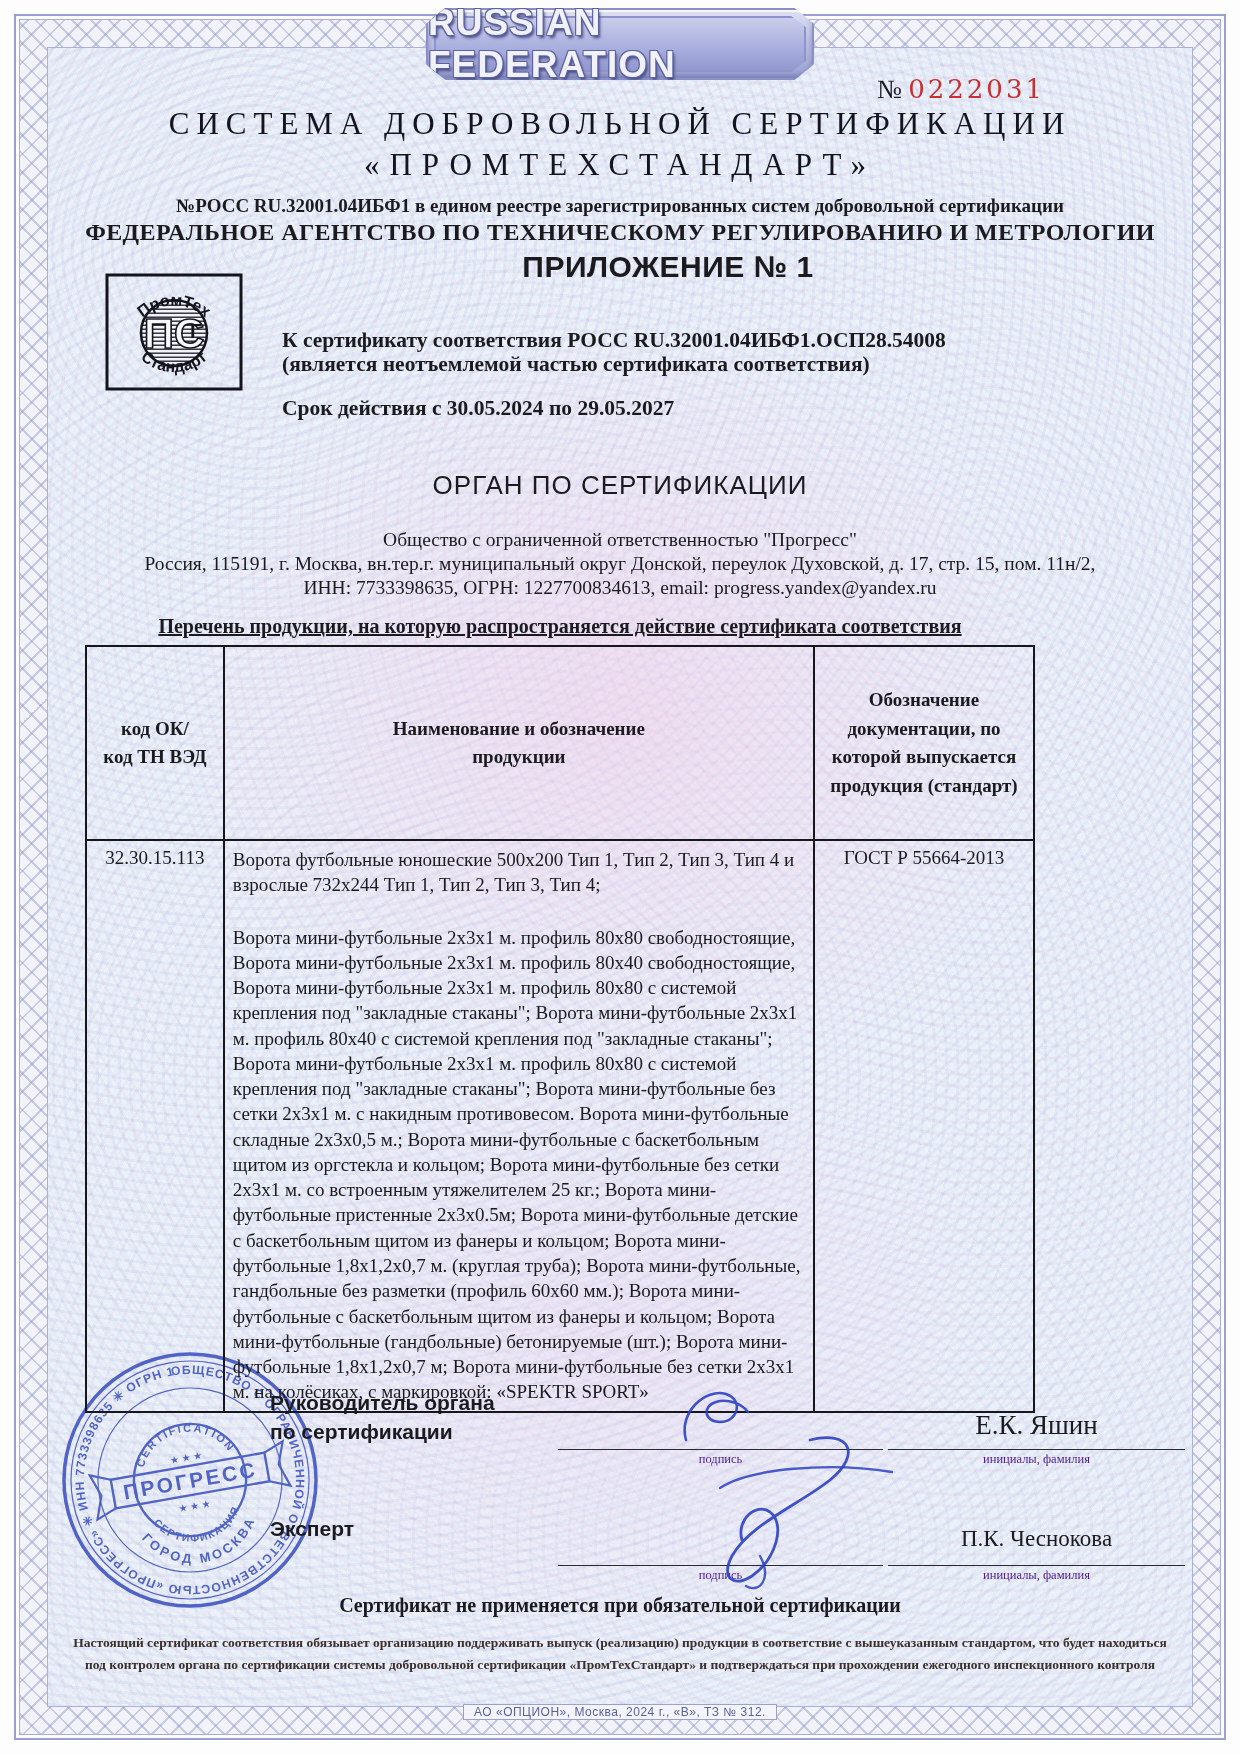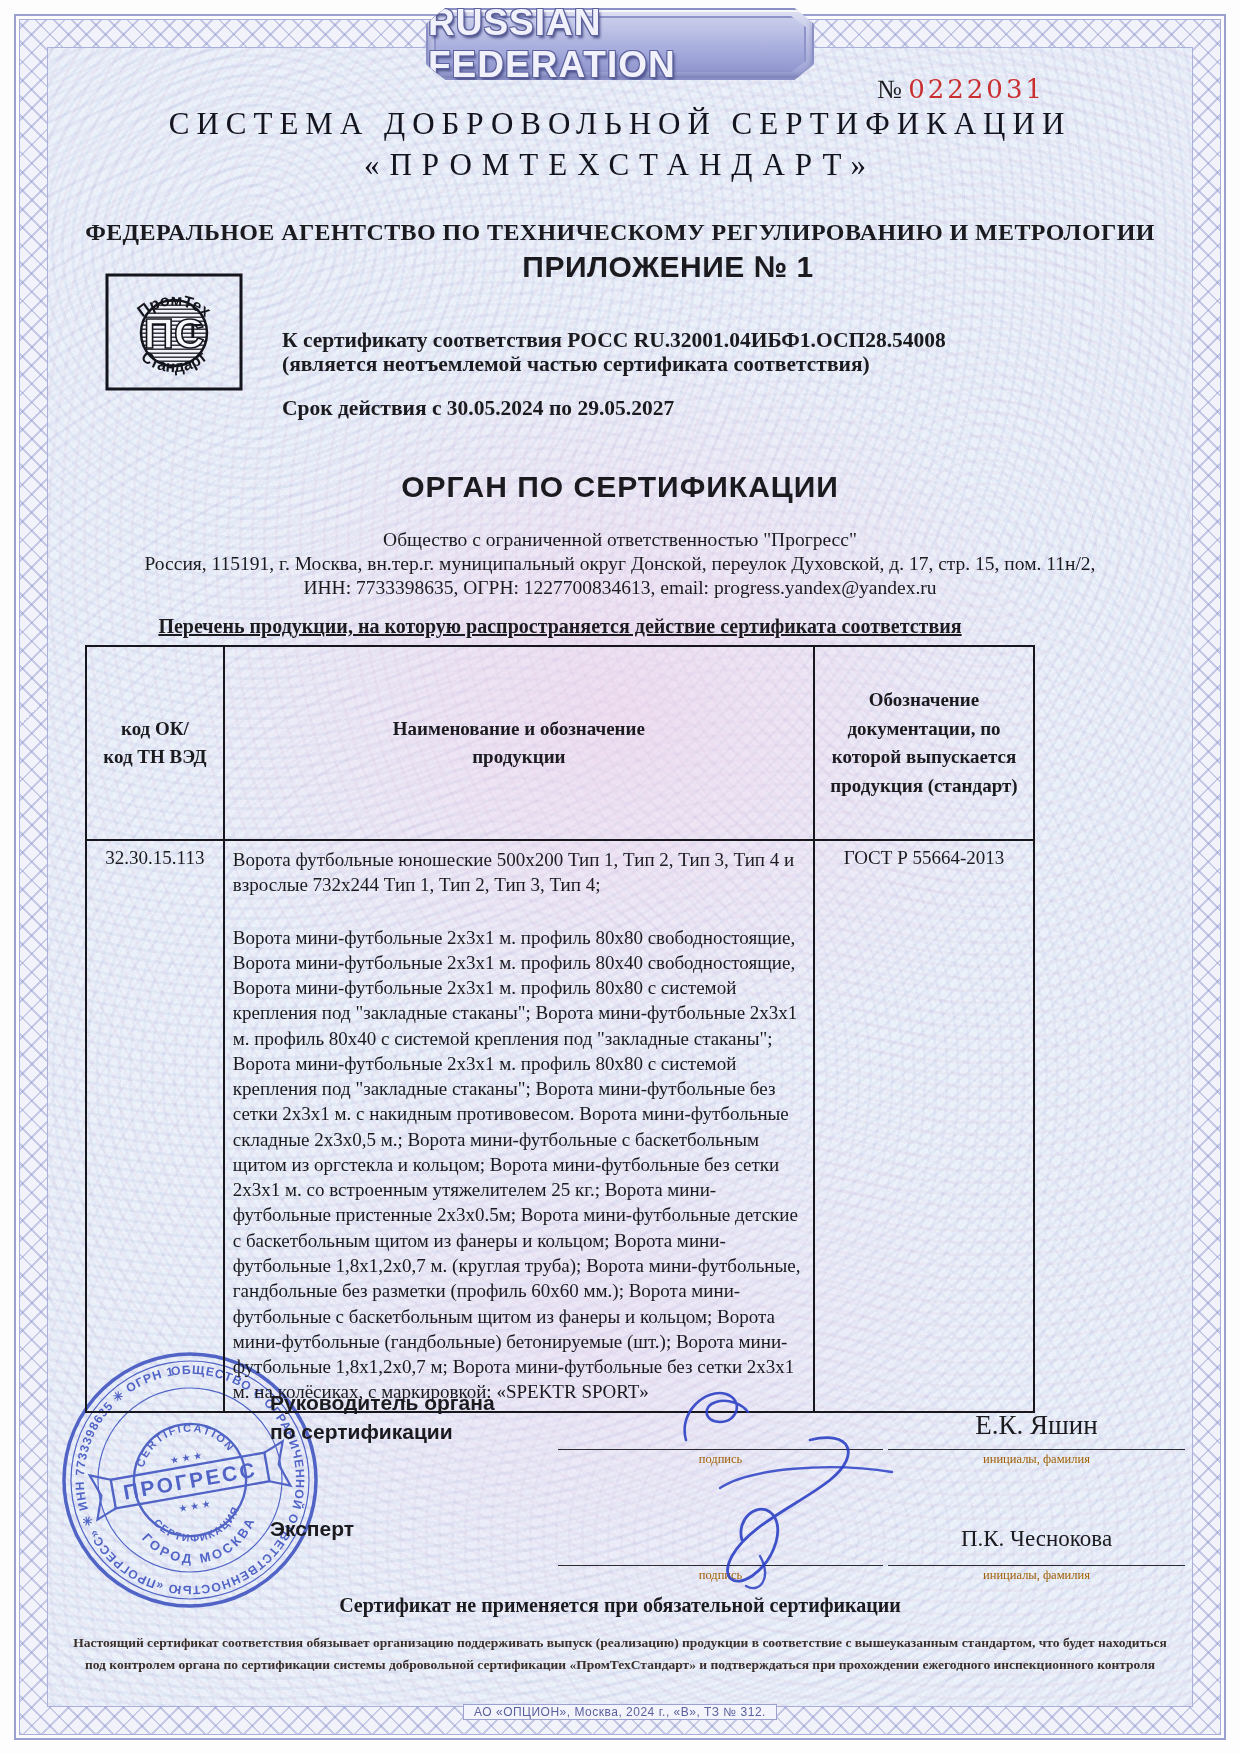--- a/index.html
+++ b/index.html
@@ -44,21 +44,21 @@
   .t-system1{top:106px;font-size:31px;letter-spacing:7px;color:#14141f;}
   .t-system2{top:147px;font-size:31px;letter-spacing:10px;color:#14141f;}
   .t-registry{top:195px;font-size:19px;font-weight:bold;}
   .t-agency{top:219px;font-size:24px;font-weight:bold;letter-spacing:.4px;}
   .t-annex{top:250px;font-family:"Liberation Sans",sans-serif;font-weight:bold;font-size:30px;
     transform:translateX(48px);letter-spacing:.5px;}
   .logo{position:absolute;left:104px;top:272px;z-index:4;}
   .certline1{position:absolute;left:282px;top:320px;font-size:21.5px;font-weight:600;z-index:4;margin-top:8px;}
   .certline2{position:absolute;left:282px;top:352px;font-size:21.5px;font-weight:600;z-index:4;}
   .validity{position:absolute;left:282px;top:396px;font-size:21.5px;font-weight:600;z-index:4;}
-  .t-organ{top:470px;font-family:"Liberation Sans",sans-serif;font-weight:bold;font-size:30px;letter-spacing:1px;}
+  .t-organ{top:470px;font-family:"Liberation Sans",sans-serif;font-weight:normal;font-size:26px;letter-spacing:1px;}
   .t-organ-num{top:503px;font-size:20px;}
   .t-company{top:529px;font-size:19.5px;}
   .t-address{top:553px;font-size:19.5px;}
   .t-requisites{top:577px;font-size:19.5px;}
   .t-products{position:absolute;left:85px;width:950px;top:615px;text-align:center;font-size:20px;
     font-weight:bold;text-decoration:underline;z-index:4;}
   
   .tbl{position:absolute;left:85px;top:645px;width:950px;border-collapse:collapse;z-index:4;
     font-size:19px;}
   .tbl th,.tbl td{border:2px solid #16161c;}
@@ -73,21 +73,21 @@
   
   .role1{position:absolute;left:270px;top:1388px;font-family:"Liberation Sans",sans-serif;
     font-weight:bold;font-size:21px;line-height:1.4;white-space:pre-line;z-index:4;}
   .role2{position:absolute;left:270px;top:1517px;font-family:"Liberation Sans",sans-serif;
     font-weight:bold;font-size:21px;z-index:4;}
   .sigline{position:absolute;border-top:1.5px solid #2a2a30;z-index:4;}
   .sl1{left:558px;top:1449px;width:325px;}
   .sl2{left:558px;top:1565px;width:325px;}
   .nl1{left:888px;top:1449px;width:297px;}
   .nl2{left:888px;top:1565px;width:297px;}
-  .caption{position:absolute;text-align:center;font-size:12.5px;color:#a16207;z-index:4;}
+  .caption{position:absolute;text-align:center;font-size:12.5px;color:#4c1d95;z-index:4;}
   .cap-s1{left:558px;top:1452px;width:325px;}
   .cap-s2{left:558px;top:1568px;width:325px;}
   .cap-n1{left:888px;top:1452px;width:297px;}
   .cap-n2{left:888px;top:1568px;width:297px;}
   .name1{position:absolute;left:888px;top:1410px;width:297px;text-align:center;font-size:27px;z-index:4;}
   .name2{position:absolute;left:888px;top:1526px;width:297px;text-align:center;font-size:23px;z-index:4;}
   .sig-svg{position:absolute;z-index:5;}
   .stamp{position:absolute;left:52px;top:1342px;z-index:3;opacity:.88;}
   .t-nomand{top:1594px;font-size:20px;font-weight:bold;}
   .fineprint{position:absolute;left:64px;right:64px;top:1632px;text-align:center;
@@ -109,20 +109,21 @@
     <div class="plaque-text">RUSSIAN FEDERATION</div>
   </div>
 
   <div class="serial">
     <span>№</span>
     <span class="num">0222031</span>
   </div>
 
   <div class="cline t-system2">«ПРОМТЕХСТАНДАРТ»</div>
   <div class="cline t-system1">СИСТЕМА ДОБРОВОЛЬНОЙ СЕРТИФИКАЦИИ</div>
+  <div class="cline t-registry">№РОСС RU.32001.04ИБФ1 в едином реестре зарегистрированных систем добровольной сертификации</div>
   <div class="cline t-agency">ФЕДЕРАЛЬНОЕ АГЕНТСТВО ПО ТЕХНИЧЕСКОМУ РЕГУЛИРОВАНИЮ И МЕТРОЛОГИИ</div>
   <div class="cline t-annex">ПРИЛОЖЕНИЕ № 1</div>
 
   <svg class="logo" width="140" height="120" viewBox="0 0 140 120">
     <defs>
       <pattern id="hatch" width="4" height="4" patternUnits="userSpaceOnUse">
         <rect width="4" height="4" fill="#f2f4fa"></rect>
         <line x1="0" y1="1.2" x2="4" y2="1.2" stroke="#181826" stroke-width="1.3"></line>
       </pattern>
       <path id="arc-top" d="M 26 66 A 46 46 0 0 1 114 66"></path>

